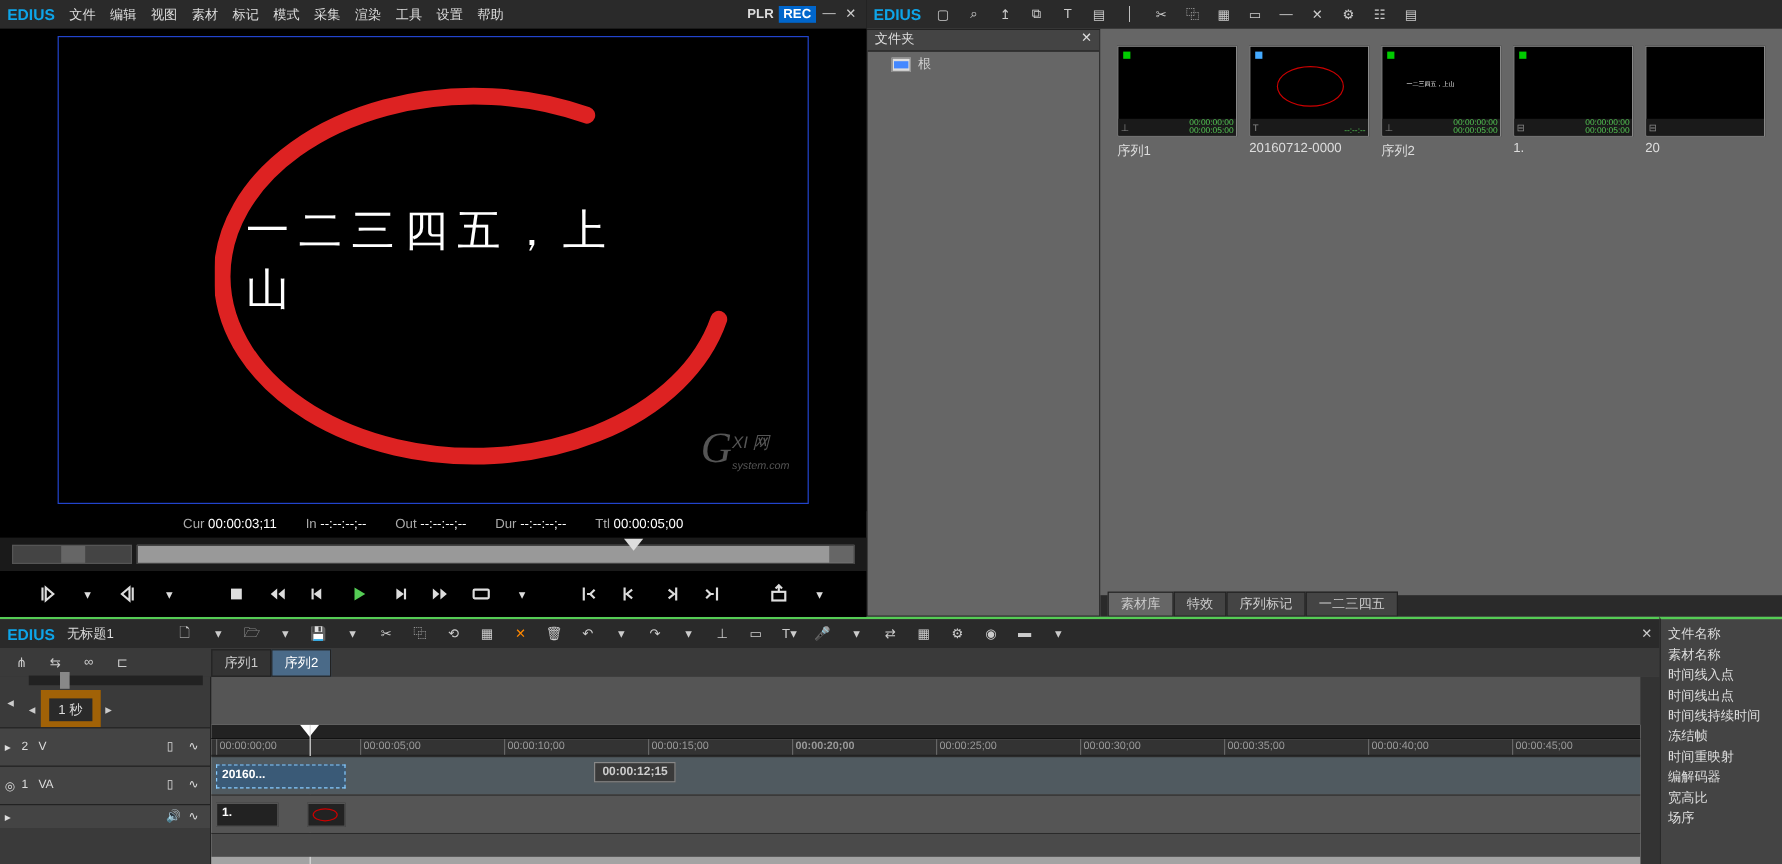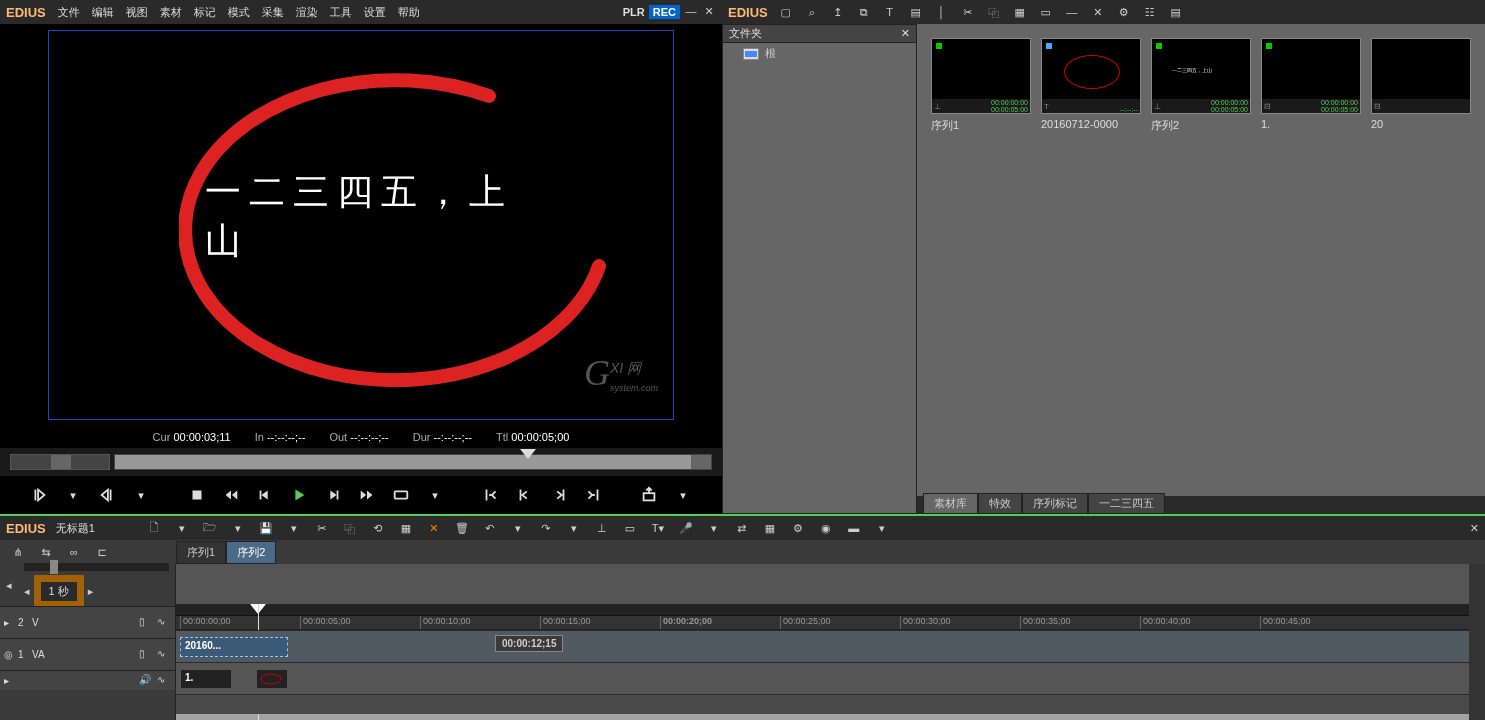--- a/index.html
+++ b/index.html
@@ -1,20 +1,20 @@
 <!DOCTYPE html>
 <html><head>
 <meta charset="utf-8">
 <style>
 * { margin: 0; padding: 0; box-sizing: border-box; font-family: "Microsoft YaHei", sans-serif; }
 body { background: #3a3a3a; color: #ccc; font-size: 11px; width: 1485px; height: 720px; overflow: hidden; }
 .top-row { display: flex; height: 514px; }
 .viewer-panel { width: 806px; background: #000; position: relative; }
 .menubar { height: 24px; background: #2a2a2a; display: flex; align-items: center; padding: 0 6px; gap: 12px; }
-.app-title { font-weight: bold; color: #fdba74; font-size: 13px; }
+.app-title { font-weight: bold; color: #0ea5e9; font-size: 13px; }
 .menu-item { cursor: pointer; color: #ddd; }
 .menubar-right { margin-left: auto; display: flex; align-items: center; gap: 4px; }
 .plr { color: #ddd; font-weight: bold; font-size: 11px; }
 .rec { background: #0066cc; color: #fff; padding: 1px 4px; font-weight: bold; font-size: 11px; }
 .win-btn { width: 14px; height: 14px; cursor: pointer; color: #ccc; text-align: center; }
 .preview-area { position: relative; height: 402px; background: #000; padding: 6px 48px; }
 .preview-frame { width: 100%; height: 100%; border: 1px solid #2244cc; background: #000; position: relative; overflow: hidden; }
 .red-arc { position: absolute; left: 130px; top: 35px; width: 460px; height: 330px; }
 .preview-text { position: absolute; left: 50%; top: 50%; transform: translate(-50%, -58%); color: #fff; font-size: 36px; letter-spacing: 8px; font-family: SimSun, serif; }
 .watermark { position: absolute; right: 15px; bottom: 25px; color: #555; font-size: 14px; font-style: italic; display: flex; align-items: flex-end; }
@@ -31,21 +31,21 @@
 .transport-row { height: 38px; display: flex; align-items: center; justify-content: center; gap: 10px; background: #000; padding: 0 10px; }
 .tbtn { width: 24px; height: 24px; cursor: pointer; display: flex; align-items: center; justify-content: center; color: #ddd; }
 .play-btn { color: #5c5; }
 .tbtn svg { width: 18px; height: 18px; }
 .tsep { width: 12px; }
 .right-panels { flex: 1; background: #555; display: flex; flex-direction: column; }
 .bin-toolbar { height: 24px; background: #2a2a2a; display: flex; align-items: center; padding: 0 6px; gap: 10px; }
 .bin-icon { width: 16px; height: 16px; cursor: pointer; display: flex; align-items: center; justify-content: center; color: #ccc; }
 .bin-body { flex: 1; display: flex; }
 .folder-col { width: 195px; background: #666; border: 1px solid #222; }
-.panel-header { height: 18px; background: #444; display: flex; align-items: center; padding: 0 6px; color: #ddd; font-size: 11px; border-bottom: 1px solid #222; position: relative; }
+.panel-header { height: 18px; background: #444; display: flex; align-items: flex-start; padding: 0 6px; color: #ddd; font-size: 11px; border-bottom: 1px solid #222; position: relative; }
 .panel-header .x { margin-left: auto; cursor: pointer; }
 .folder-item { display: flex; align-items: center; padding: 3px 20px; gap: 6px; }
 .folder-icon { width: 16px; height: 12px; background: #ddd; border: 1px solid #888; position: relative; }
 .folder-icon:before { content: ''; position: absolute; left: 1px; top: 2px; width: 12px; height: 6px; background: #4488ff; }
 .thumbs-col { flex: 1; background: #666; display: flex; flex-direction: column; }
 .thumbs-area { flex: 1; display: flex; gap: 10px; padding: 14px 14px; align-items: flex-start; overflow: hidden; }
 .thumb-item { width: 100px; }
 .thumb { width: 100px; height: 76px; background: #000; border: 1px solid #888; position: relative; }
 .thumb .dot { position: absolute; left: 4px; top: 4px; width: 6px; height: 6px; background: #0c0; }
 .thumb .dot.blue { background: #4af; }
@@ -446,13 +446,25 @@
             <svg width="24" height="14" viewBox="0 0 24 14" style="position:absolute;left:2px;top:2px">
                 <ellipse cx="12" cy="7" rx="10" ry="5" fill="none" stroke="#c00" stroke-width="1"></ellipse>
               </svg>
           </div>
         </div>
         <div class="track-row" style="height:20px;background:#4a4a4a"></div>
       </div>
       <div class="vscroll"></div>
     </div>
   </div>
+  <div class="info-panel" id="info-panel">
+      <div class="info-item">文件名称</div>
+      <div class="info-item">素材名称</div>
+      <div class="info-item">时间线入点</div>
+      <div class="info-item">时间线出点</div>
+      <div class="info-item">时间线持续时间</div>
+      <div class="info-item">冻结帧</div>
+      <div class="info-item">时间重映射</div>
+      <div class="info-item">编解码器</div>
+      <div class="info-item">宽高比</div>
+      <div class="info-item">场序</div>
+    </div>
 </div>
 
 </body></html>

